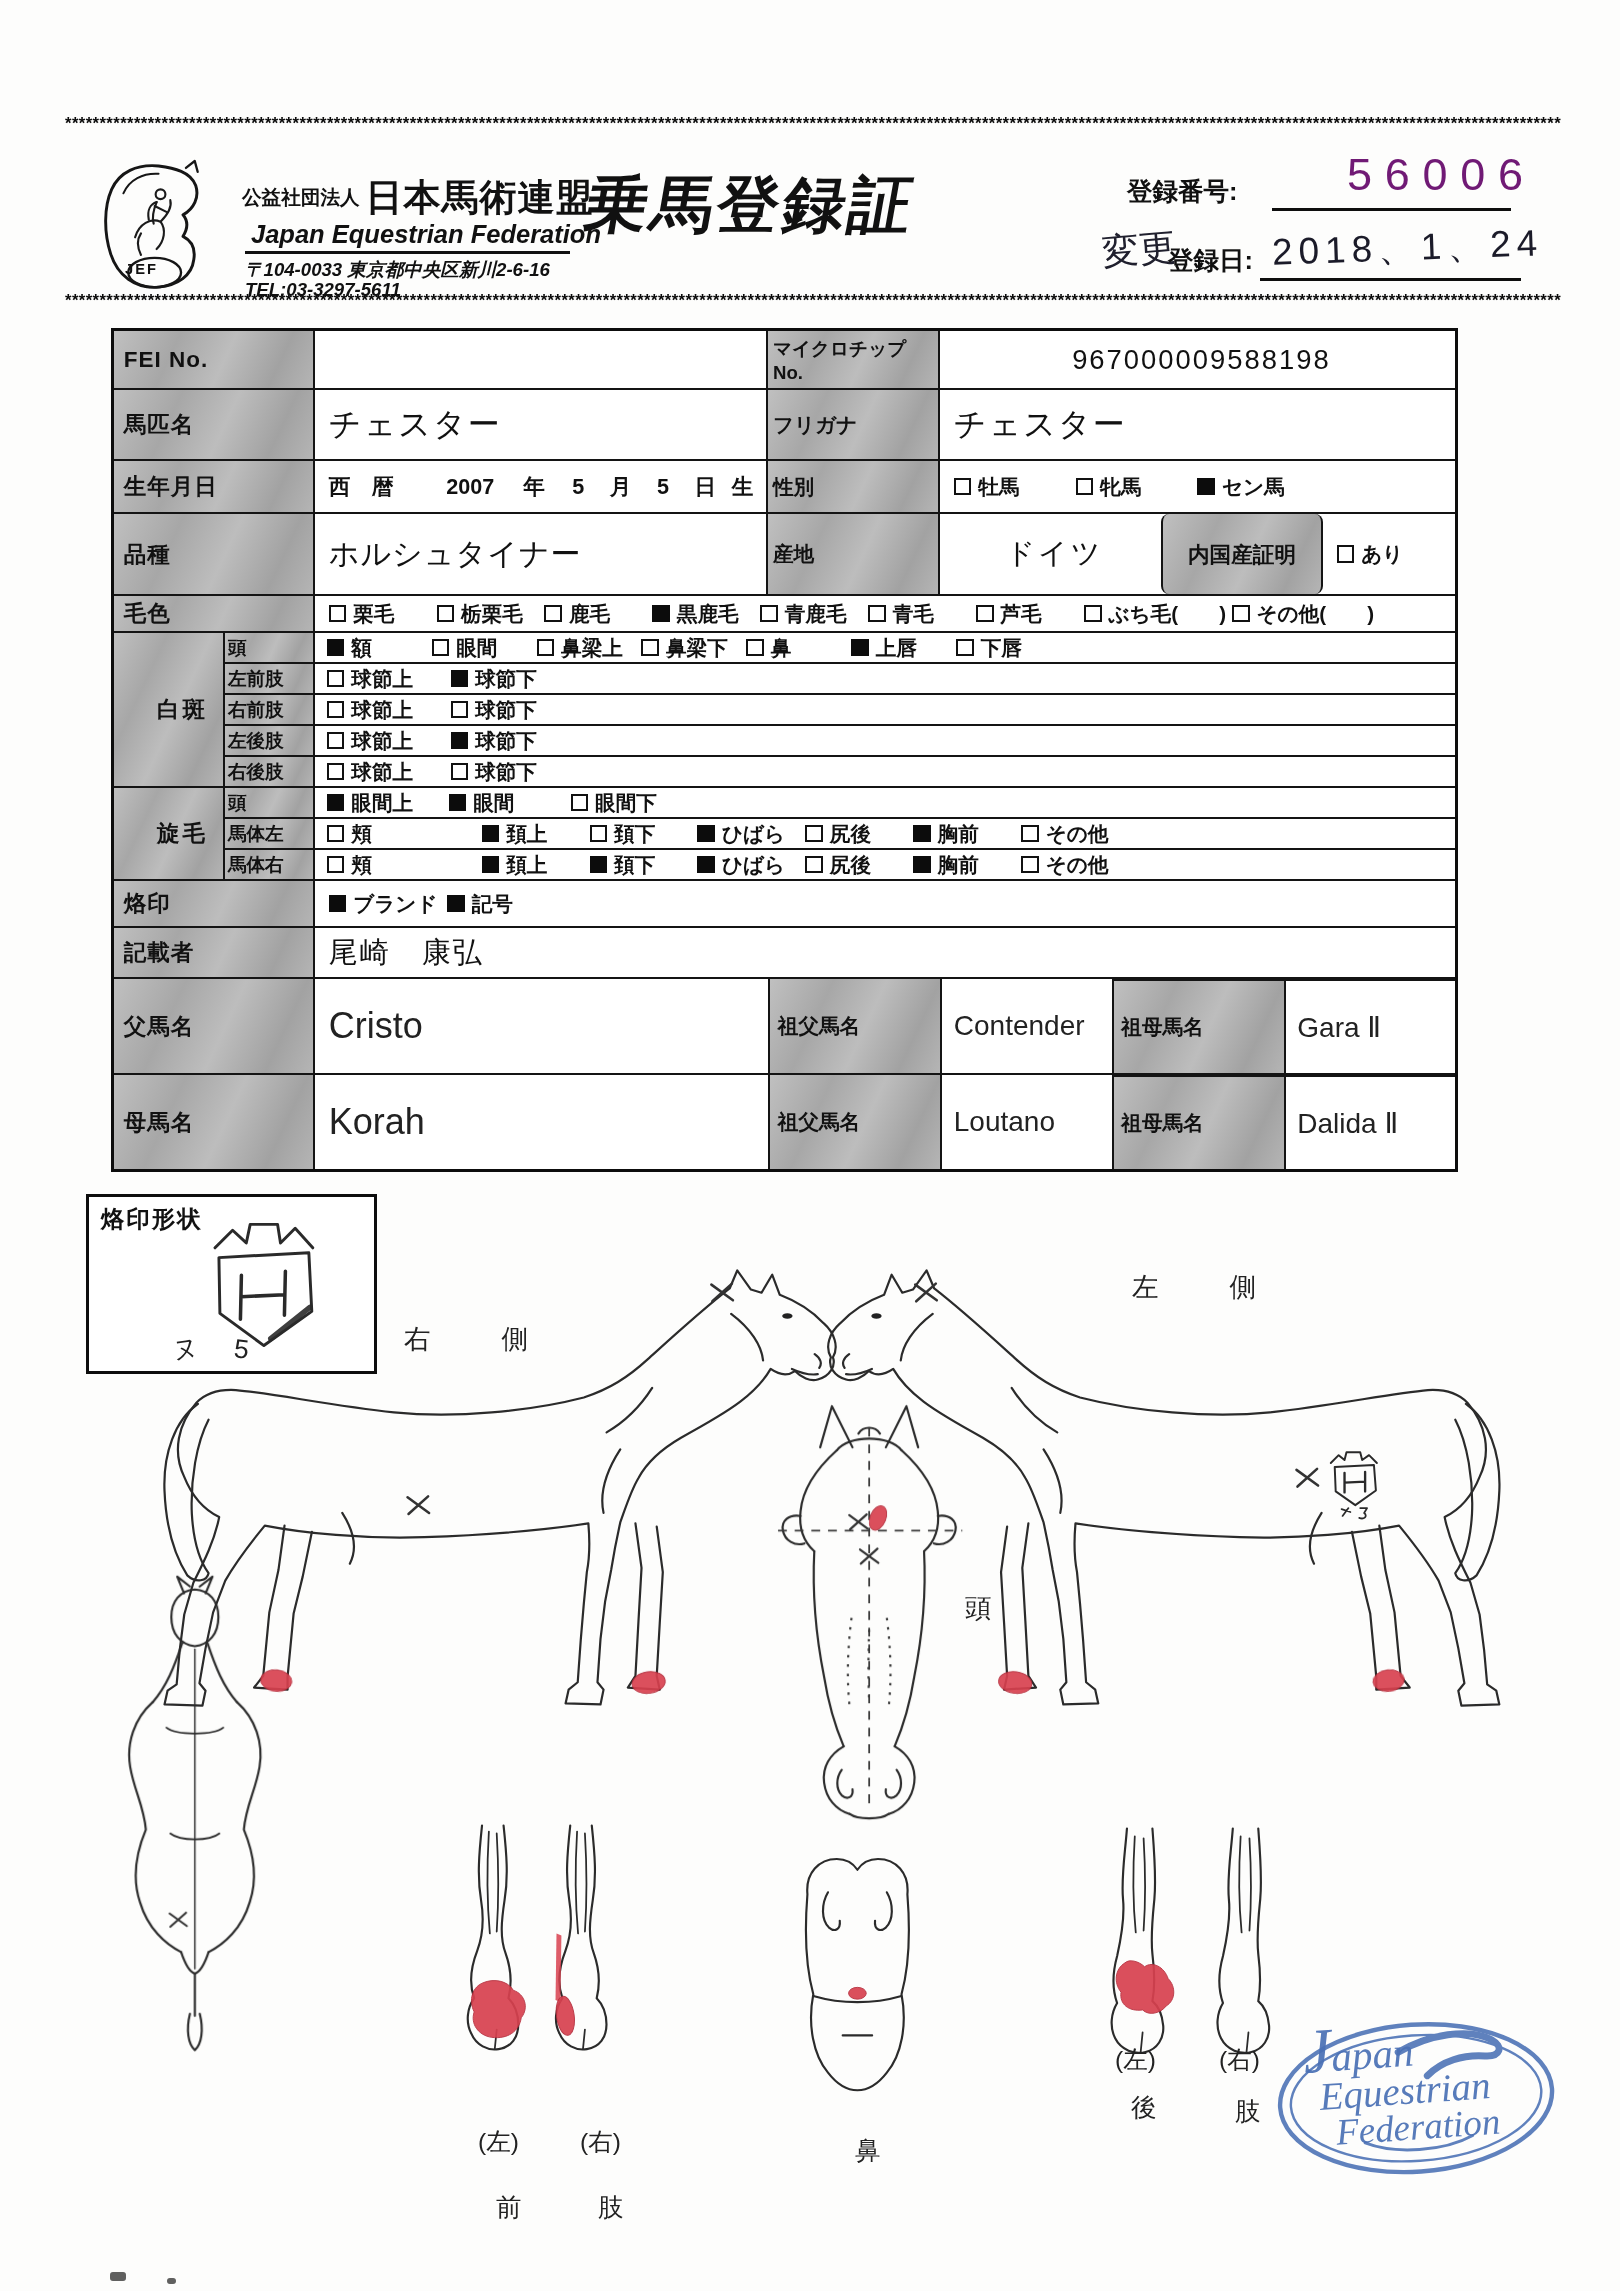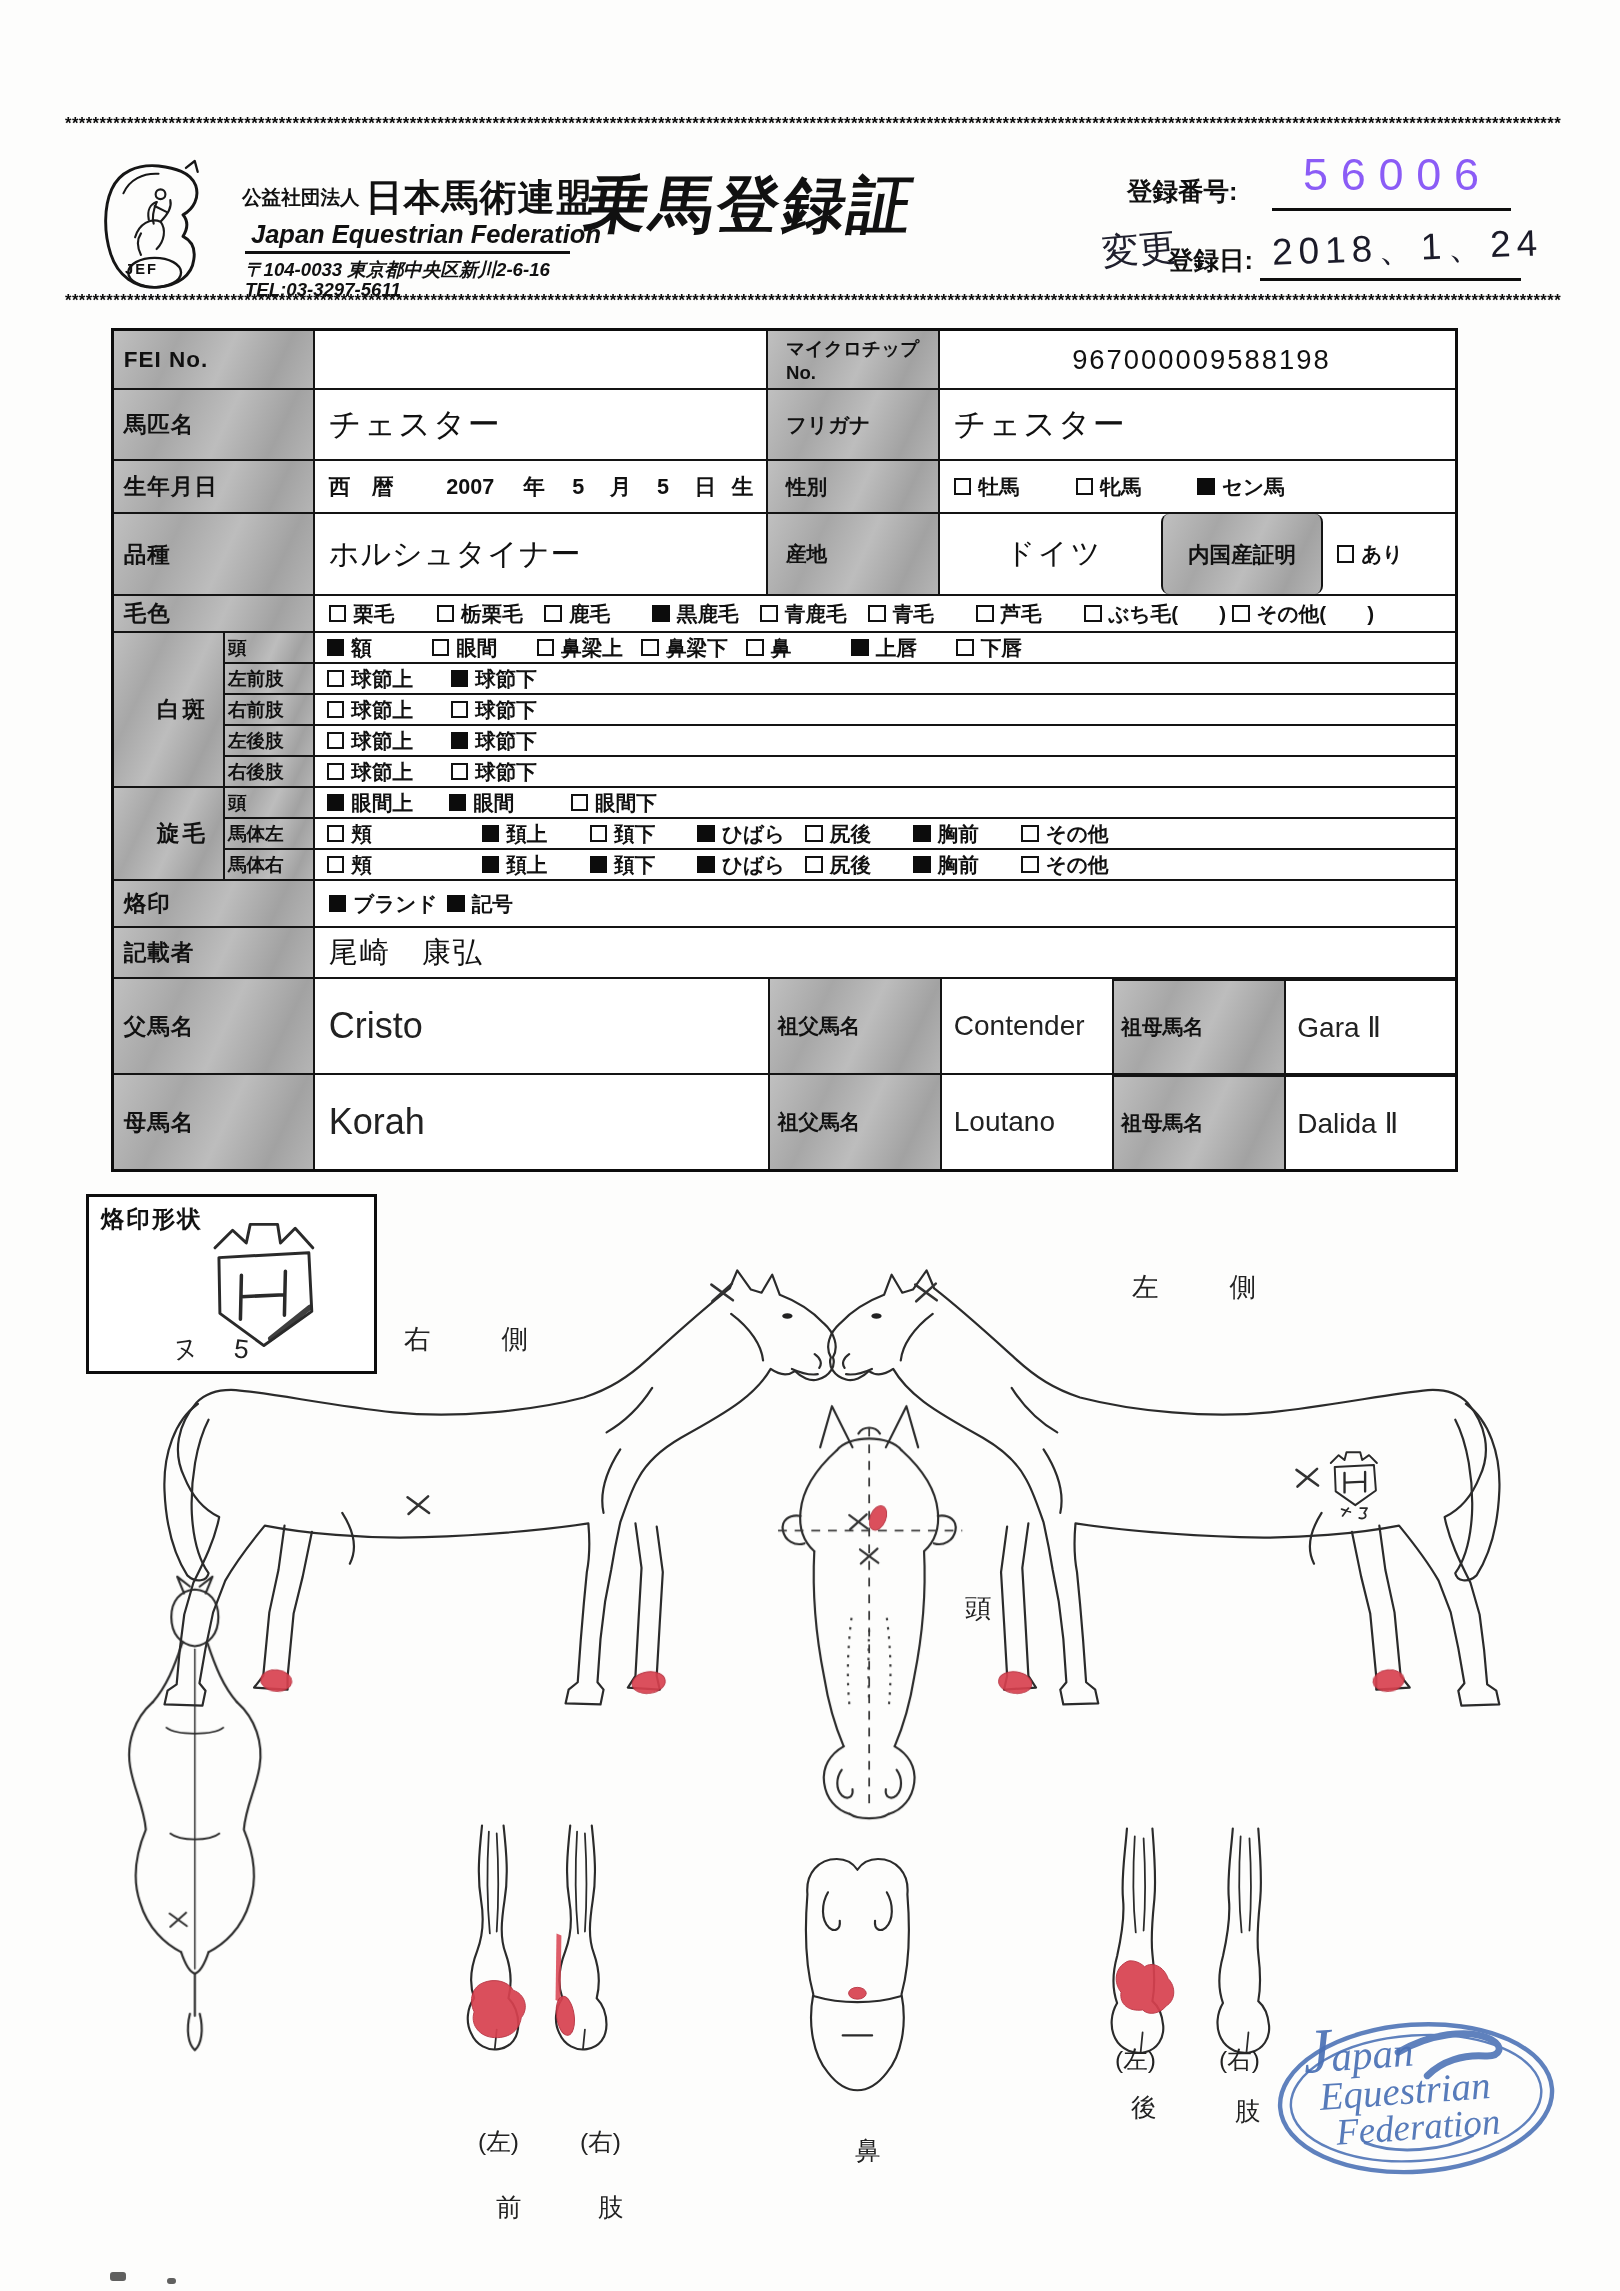--- a/index.html
+++ b/index.html
@@ -14,36 +14,36 @@
   .org-prefix{font-size:19.6px;font-weight:700;vertical-align:5.9px;}
   .org-name{font-size:37px;font-weight:900;letter-spacing:1px;margin-left:5.9px;}
   .org-en{position:absolute;left:251px;top:220px;font-size:25.5px;font-style:italic;font-weight:600;white-space:nowrap;}
   .org-sep{position:absolute;left:245px;top:251px;width:325px;height:2.9px;background:#111;}
   .org-addr{position:absolute;left:245px;top:257px;font-size:18.6px;font-weight:700;font-style:italic;white-space:nowrap;}
   .org-tel{position:absolute;left:245px;top:279px;font-size:18.6px;font-weight:700;font-style:italic;white-space:nowrap;}
   .doc-title{position:absolute;left:586px;top:163px;font-size:62px;font-weight:900;letter-spacing:3.9px;
              transform:skewX(-10deg);white-space:nowrap;}
   .logo-jef-text{position:absolute;left:125px;top:261px;font-size:14.7px;font-weight:900;letter-spacing:2px;}
   .regno-label{position:absolute;left:1127px;top:174px;font-size:25.5px;font-weight:600;white-space:nowrap;}
-  .regno-value{position:absolute;left:1303px;top:149px;font-size:45px;letter-spacing:12.7px;color:#8b5cf6;white-space:nowrap;}
+  .regno-value{position:absolute;left:1347px;top:149px;font-size:45px;letter-spacing:12.7px;color:#701a75;white-space:nowrap;}
   .regno-line{position:absolute;left:1272px;top:208px;width:239px;height:2.9px;background:#0e0e0e;}
   .change-hand{position:absolute;left:1102px;top:225px;font-size:37px;color:#20202e;transform:rotate(-5deg);white-space:nowrap;}
   .regdate-label{position:absolute;left:1168px;top:243px;font-size:25.5px;font-weight:600;white-space:nowrap;}
   .regdate-value{position:absolute;left:1272px;top:223px;font-size:37px;letter-spacing:5.9px;color:#1b1b29;
                  transform:rotate(-2deg);white-space:nowrap;}
   .regdate-line{position:absolute;left:1260px;top:278px;width:261px;height:2.9px;background:#0e0e0e;}
   
   .regtable{position:absolute;left:111px;top:328px;width:1347px;border:3.9px solid #0d0d0d;background:#fff;box-sizing:border-box;}
   .trow{display:flex;border-top:2.5px solid #141414;align-items:stretch;}
   .trow.first{border-top:none;}
   .graybg{background:linear-gradient(115deg,#c0c0c0,#a7a7a7 30%,#bdbdbd 55%,#a2a2a2 80%,#b5b5b5);padding-left:28px;}
   .lab{flex:0 0 201px;border-right:2.5px solid #141414;display:flex;align-items:center;
        padding:2px 9.8px;font-size:22.5px;font-weight:700;box-sizing:border-box;letter-spacing:1px;}
   .lab2{flex:0 0 174px;border-left:2.5px solid #141414;border-right:2.5px solid #141414;display:flex;align-items:center;
-        padding:2px 18px;font-size:20.6px;font-weight:700;box-sizing:border-box;}
+        padding:2px 5px;font-size:20.6px;font-weight:700;box-sizing:border-box;}
   .val{display:flex;align-items:center;padding:2px 5.9px 2px 13.7px;box-sizing:border-box;}
   .valA{flex:0 0 451px;}
   .valFill{flex:1;}
   .h58{min-height:57px;} .h70{min-height:69px;} .h52{min-height:51px;} .h82{min-height:80px;}
   .h34{min-height:33px;} .h46{min-height:45px;} .h50{min-height:49px;} .h96{min-height:94px;}
   .bigjp{font-size:32px;letter-spacing:2px;}
   .mono-num{font-size:27.4px;letter-spacing:2px;}
   .center{justify-content:center;border-radius:8px;}
   
   .cb{display:inline-flex;align-items:center;margin-right:5.9px;}

